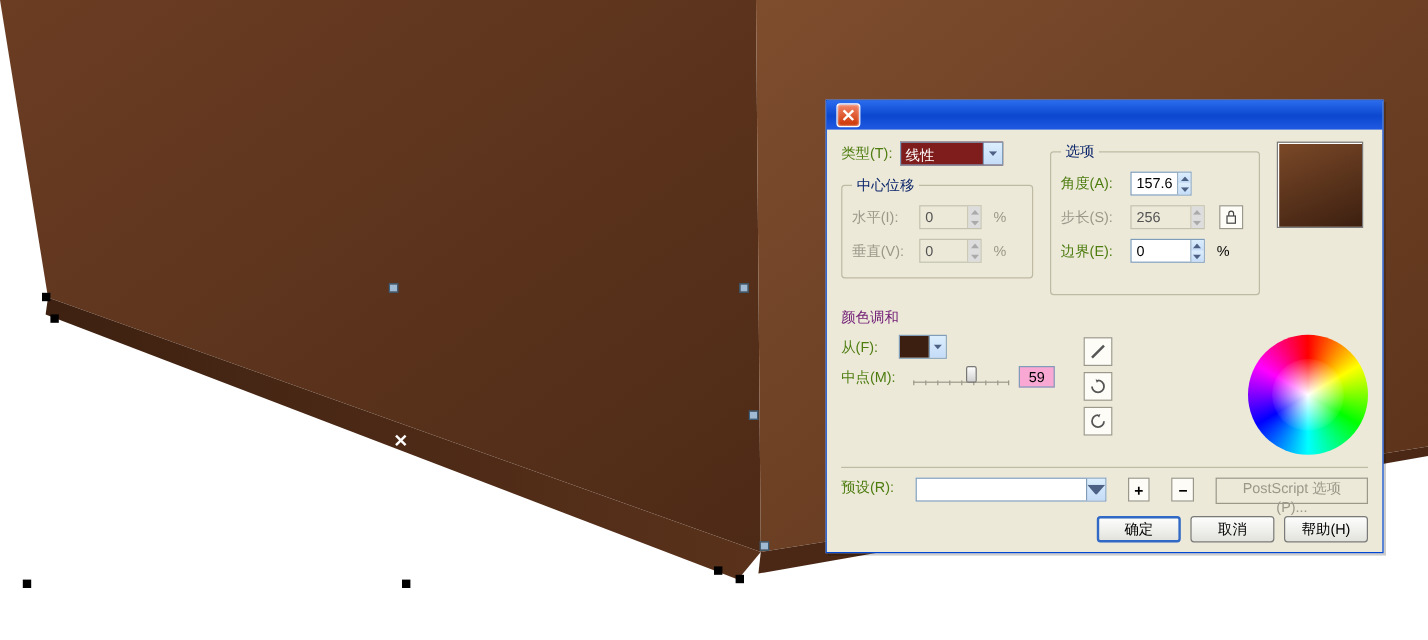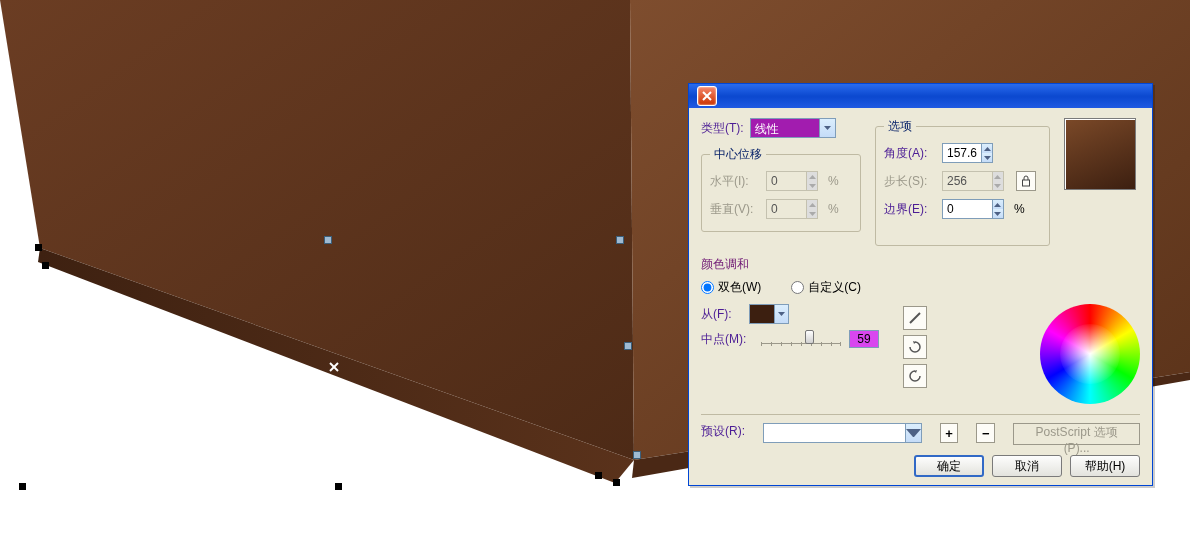--- a/index.html
+++ b/index.html
@@ -14,26 +14,26 @@
   .titlebar .ttl { flex: 1; text-shadow: 1px 1px 0 #00308a; }
   .close-btn { width: 20px; height: 20px; background: linear-gradient(#f4866a,#cc3300); border: 1px solid #fff; border-radius: 3px; display: flex; align-items: center; justify-content: center; color: #fff; font-weight: bold; cursor: pointer; box-shadow: inset 0 0 2px #fff; }
   .close-btn svg { width: 10px; height: 10px; }
   .dlg-body { padding: 10px 12px 8px 12px; }
 
   .row-top { display: flex; gap: 14px; }
   .col-left { flex: 0 0 160px; }
   .col-mid { flex: 1; }
   .col-right { flex: 0 0 76px; }
 
-  .lbl { color: #4c1d95; white-space: nowrap; }
+  .lbl { color: #4d7c0f; white-space: nowrap; }
   .disabled-text { color: #9b988a; }
   .inline { display: flex; align-items: center; gap: 6px; margin-bottom: 8px; }
 
   .combo { display: flex; align-items: stretch; width: 82px; height: 20px; background: #fff; border: 1px solid #7f9db9; }
-  .combo.selected { background: #a21caf; color: #fff; gap: 28px; }
+  .combo.selected { background: #7f1d1d; color: #fff; gap: 28px; }
   .combo .cval { flex: 1; padding: 2px 4px; }
   .combo .cbtn { width: 16px; border-left: 1px solid #7f9db9; display: flex; align-items: center; justify-content: center; background: linear-gradient(#dbeefd,#c5dcf8); cursor: pointer; }
   .combo .cbtn svg, .spin .arrow svg, .color-swatch .drop svg { width: 7px; height: 4px; }
 
   fieldset { border: 1px solid #bfbaa3; border-radius: 3px; padding: 8px 8px 4px 8px; margin: 0; }
   legend { color: #0a246a; padding: 0 4px; }
 
   .spin { display: flex; width: 52px; height: 20px; border: 1px solid #7f9db9; background: #fff; }
   .spin.dis { background: #ece9d8; border-color: #c4c1af; }
   .spin input { border: none; width: 100%; padding: 2px 4px; outline: none; background: transparent; }
@@ -61,21 +61,21 @@
   .color-swatch .drop { width: 14px; border-left: 1px solid #7f9db9; background: linear-gradient(#dbeefd,#c5dcf8); display: flex; align-items: center; justify-content: center; }
 
   .tool-btn { width: 24px; height: 24px; border: 1px solid #9b988a; background: #fdfcf7; display: flex; align-items: center; justify-content: center; cursor: pointer; }
   .toolcol { display: flex; flex-direction: column; gap: 5px; }
 
   .slider-row { display: flex; align-items: center; gap: 8px; }
   .slider { position: relative; width: 80px; height: 18px; }
   .slider .track { position: absolute; left: 0; right: 0; bottom: 4px; border-bottom: 1px solid #9b988a; }
   .slider .tick { position: absolute; bottom: 2px; width: 1px; height: 4px; background: #9b988a; }
   .slider .thumb { position: absolute; top: 0; width: 9px; height: 14px; background: linear-gradient(#fefefe,#d0d0d0); border: 1px solid #777; border-radius: 2px; cursor: pointer; }
-  .small-in { width: 30px; height: 18px; border: 1px solid #7f9db9; background: #d946ef; text-align: center; }
+  .small-in { width: 30px; height: 18px; border: 1px solid #7f9db9; background: #f9a8d4; text-align: center; }
 
   .colorwheel { width: 100px; height: 100px; border-radius: 50%; background: conic-gradient(red,yellow,lime,cyan,blue,magenta,red); position: relative; }
   .colorwheel::after { content: ''; position: absolute; inset: 20%; border-radius: 50%; background: radial-gradient(#fff,transparent 75%); }
 
   .lower-flex { display: flex; gap: 2px; margin-top: 4px; }
   .lower-flex .left-block { flex: 0 0 200px; }
   .lower-flex .center-block { flex: 0 0 40px; display: flex; align-items: flex-start; padding-top: 2px; }
   .lower-flex .right-block { flex: 1; display: flex; justify-content: flex-end; }
 
   .hr { height: 1px; background: #bfbaa3; margin: 10px 0 8px 0; }
@@ -263,30 +263,20 @@
           </div>
         </fieldset>
       </div>
 
       <div class="col-right">
         <div class="preview"></div>
       </div>
     </div>
 
     <div class="sec-title">颜色调和</div>
-    <div class="radio-row">
-      <label>
-          <input type="radio" name="blend" checked="" style="">
-          <span>双色(W)</span>
-        </label>
-      <label>
-          <input type="radio" name="blend" style="">
-          <span>自定义(C)</span>
-        </label>
-    </div>
 
     <div class="lower-flex">
       <div class="left-block">
         <div class="color-row">
           <span class="lbl" style="width:40px">从(F):</span>
           <div class="color-swatch">
             <div class="chip" style="background:#3c1f10"></div>
             <div class="drop">
                 <svg viewBox="0 0 7 4">
                   <path d="M0 0 L3.5 4 L7 0 Z" fill="#4d6185"></path>

